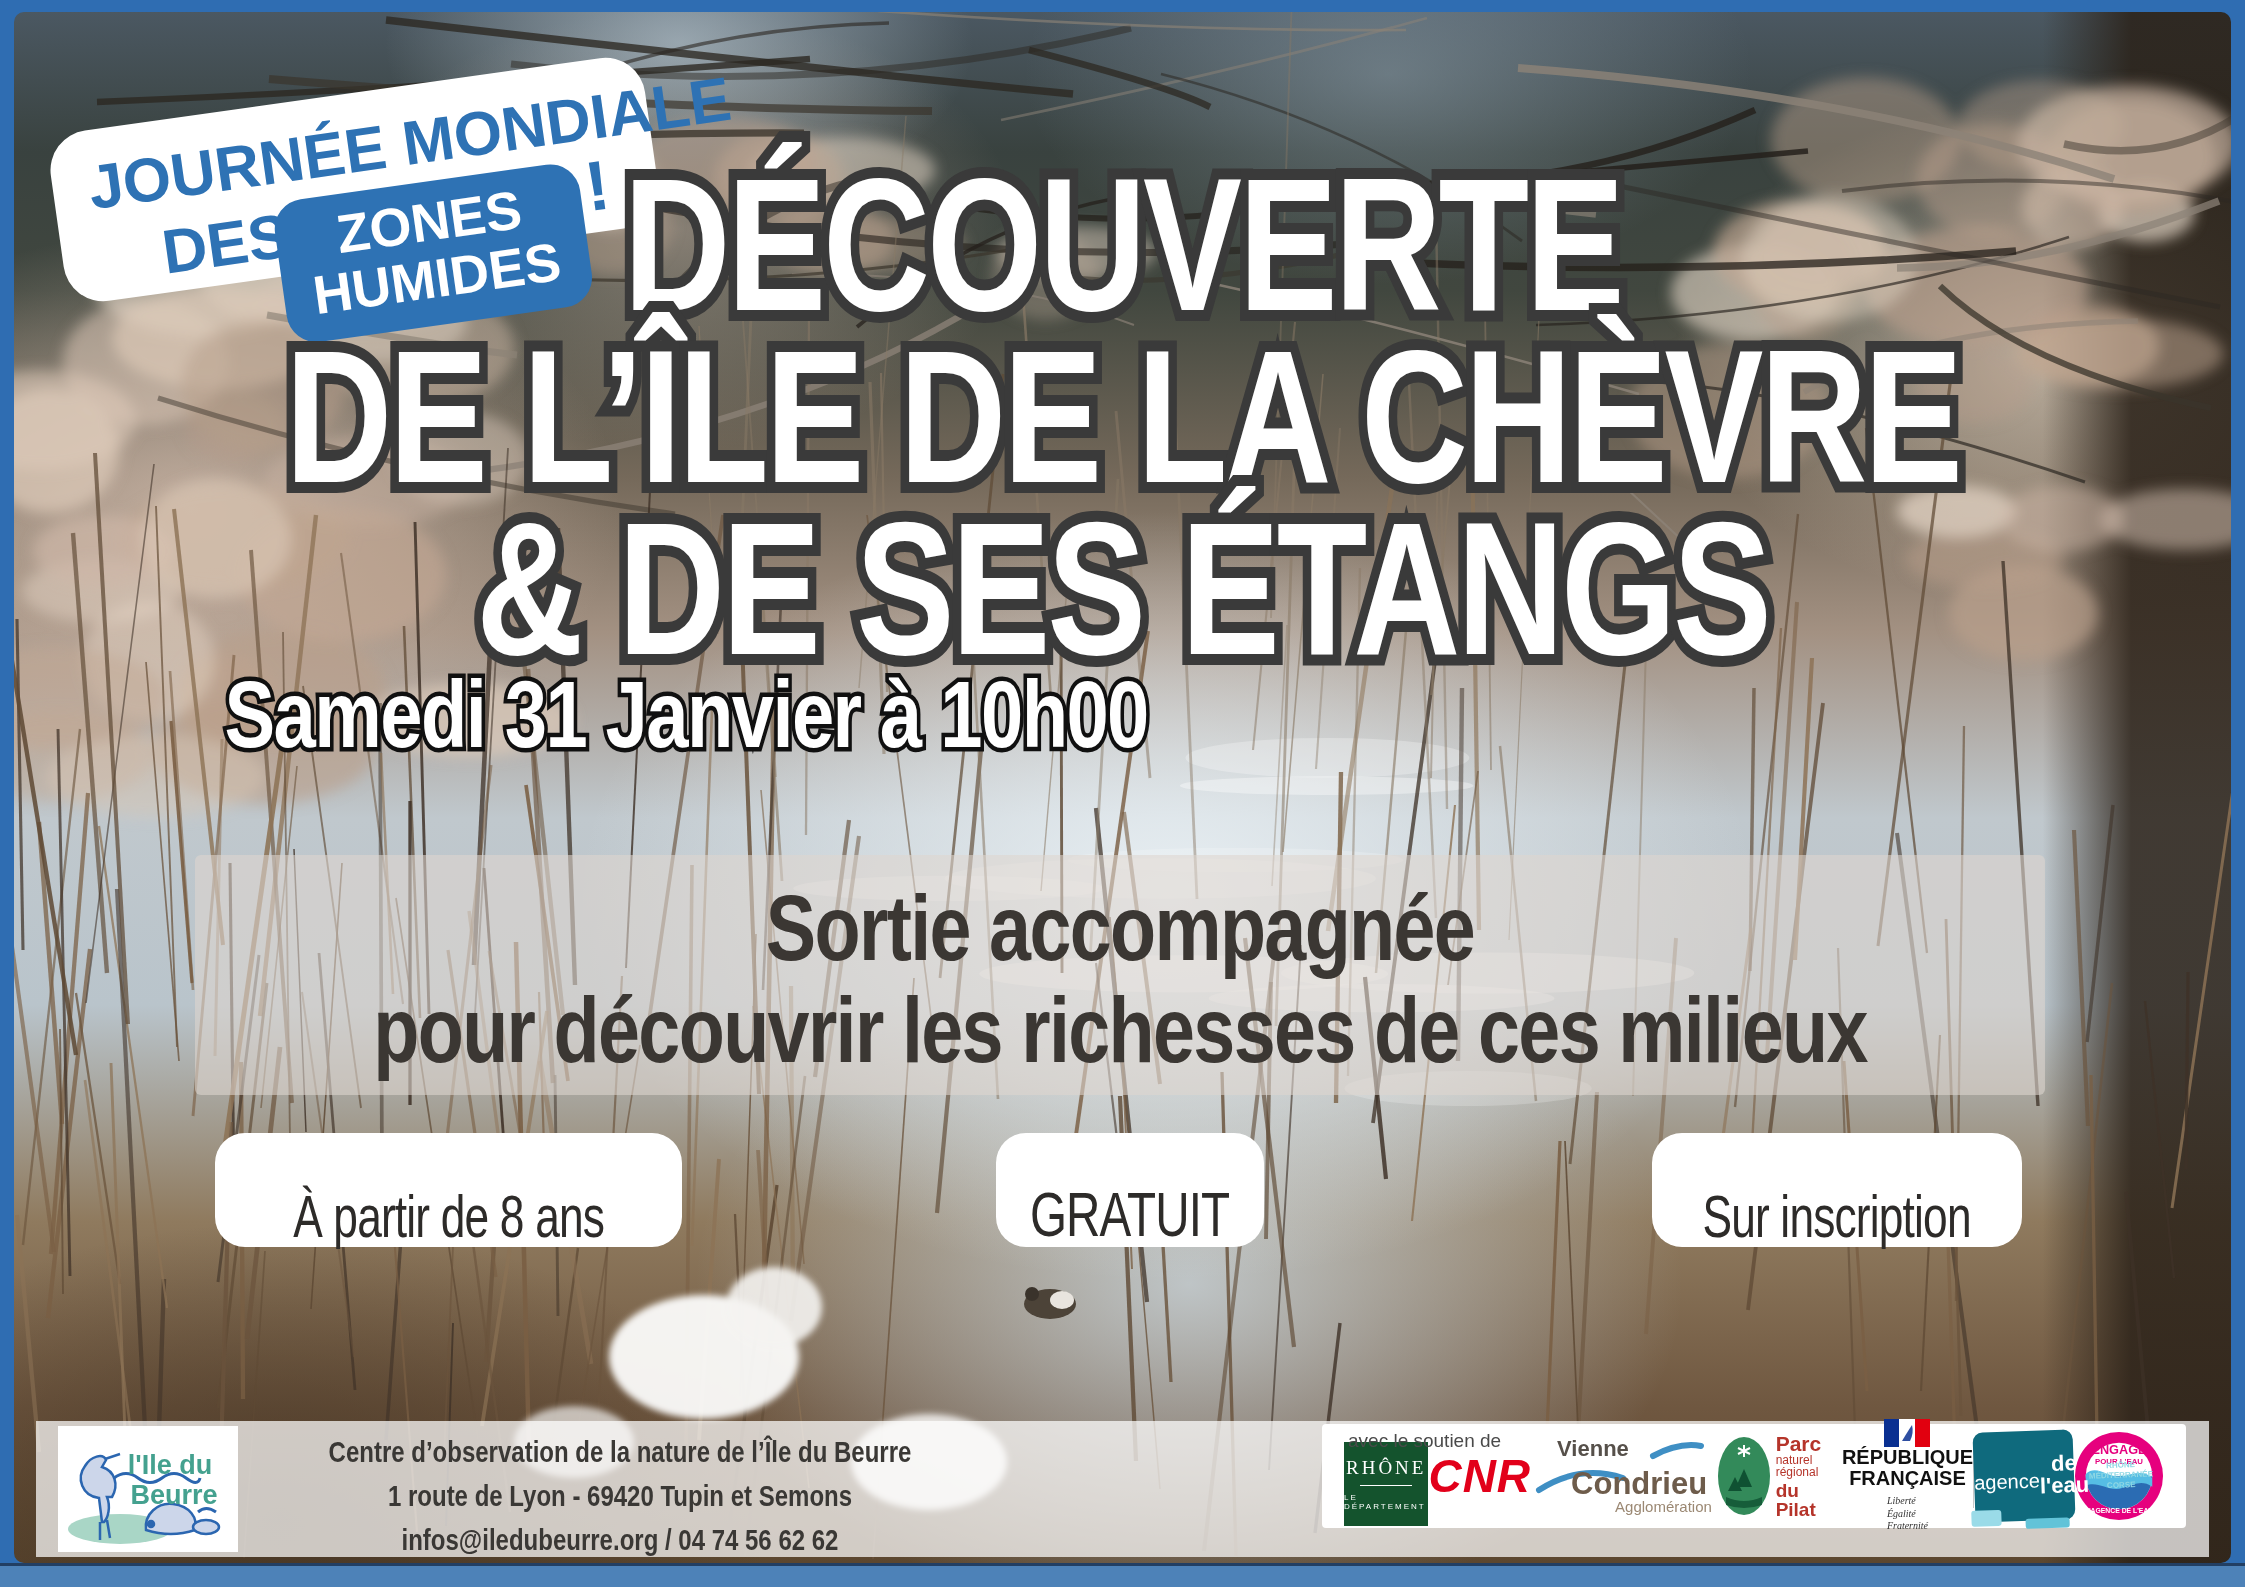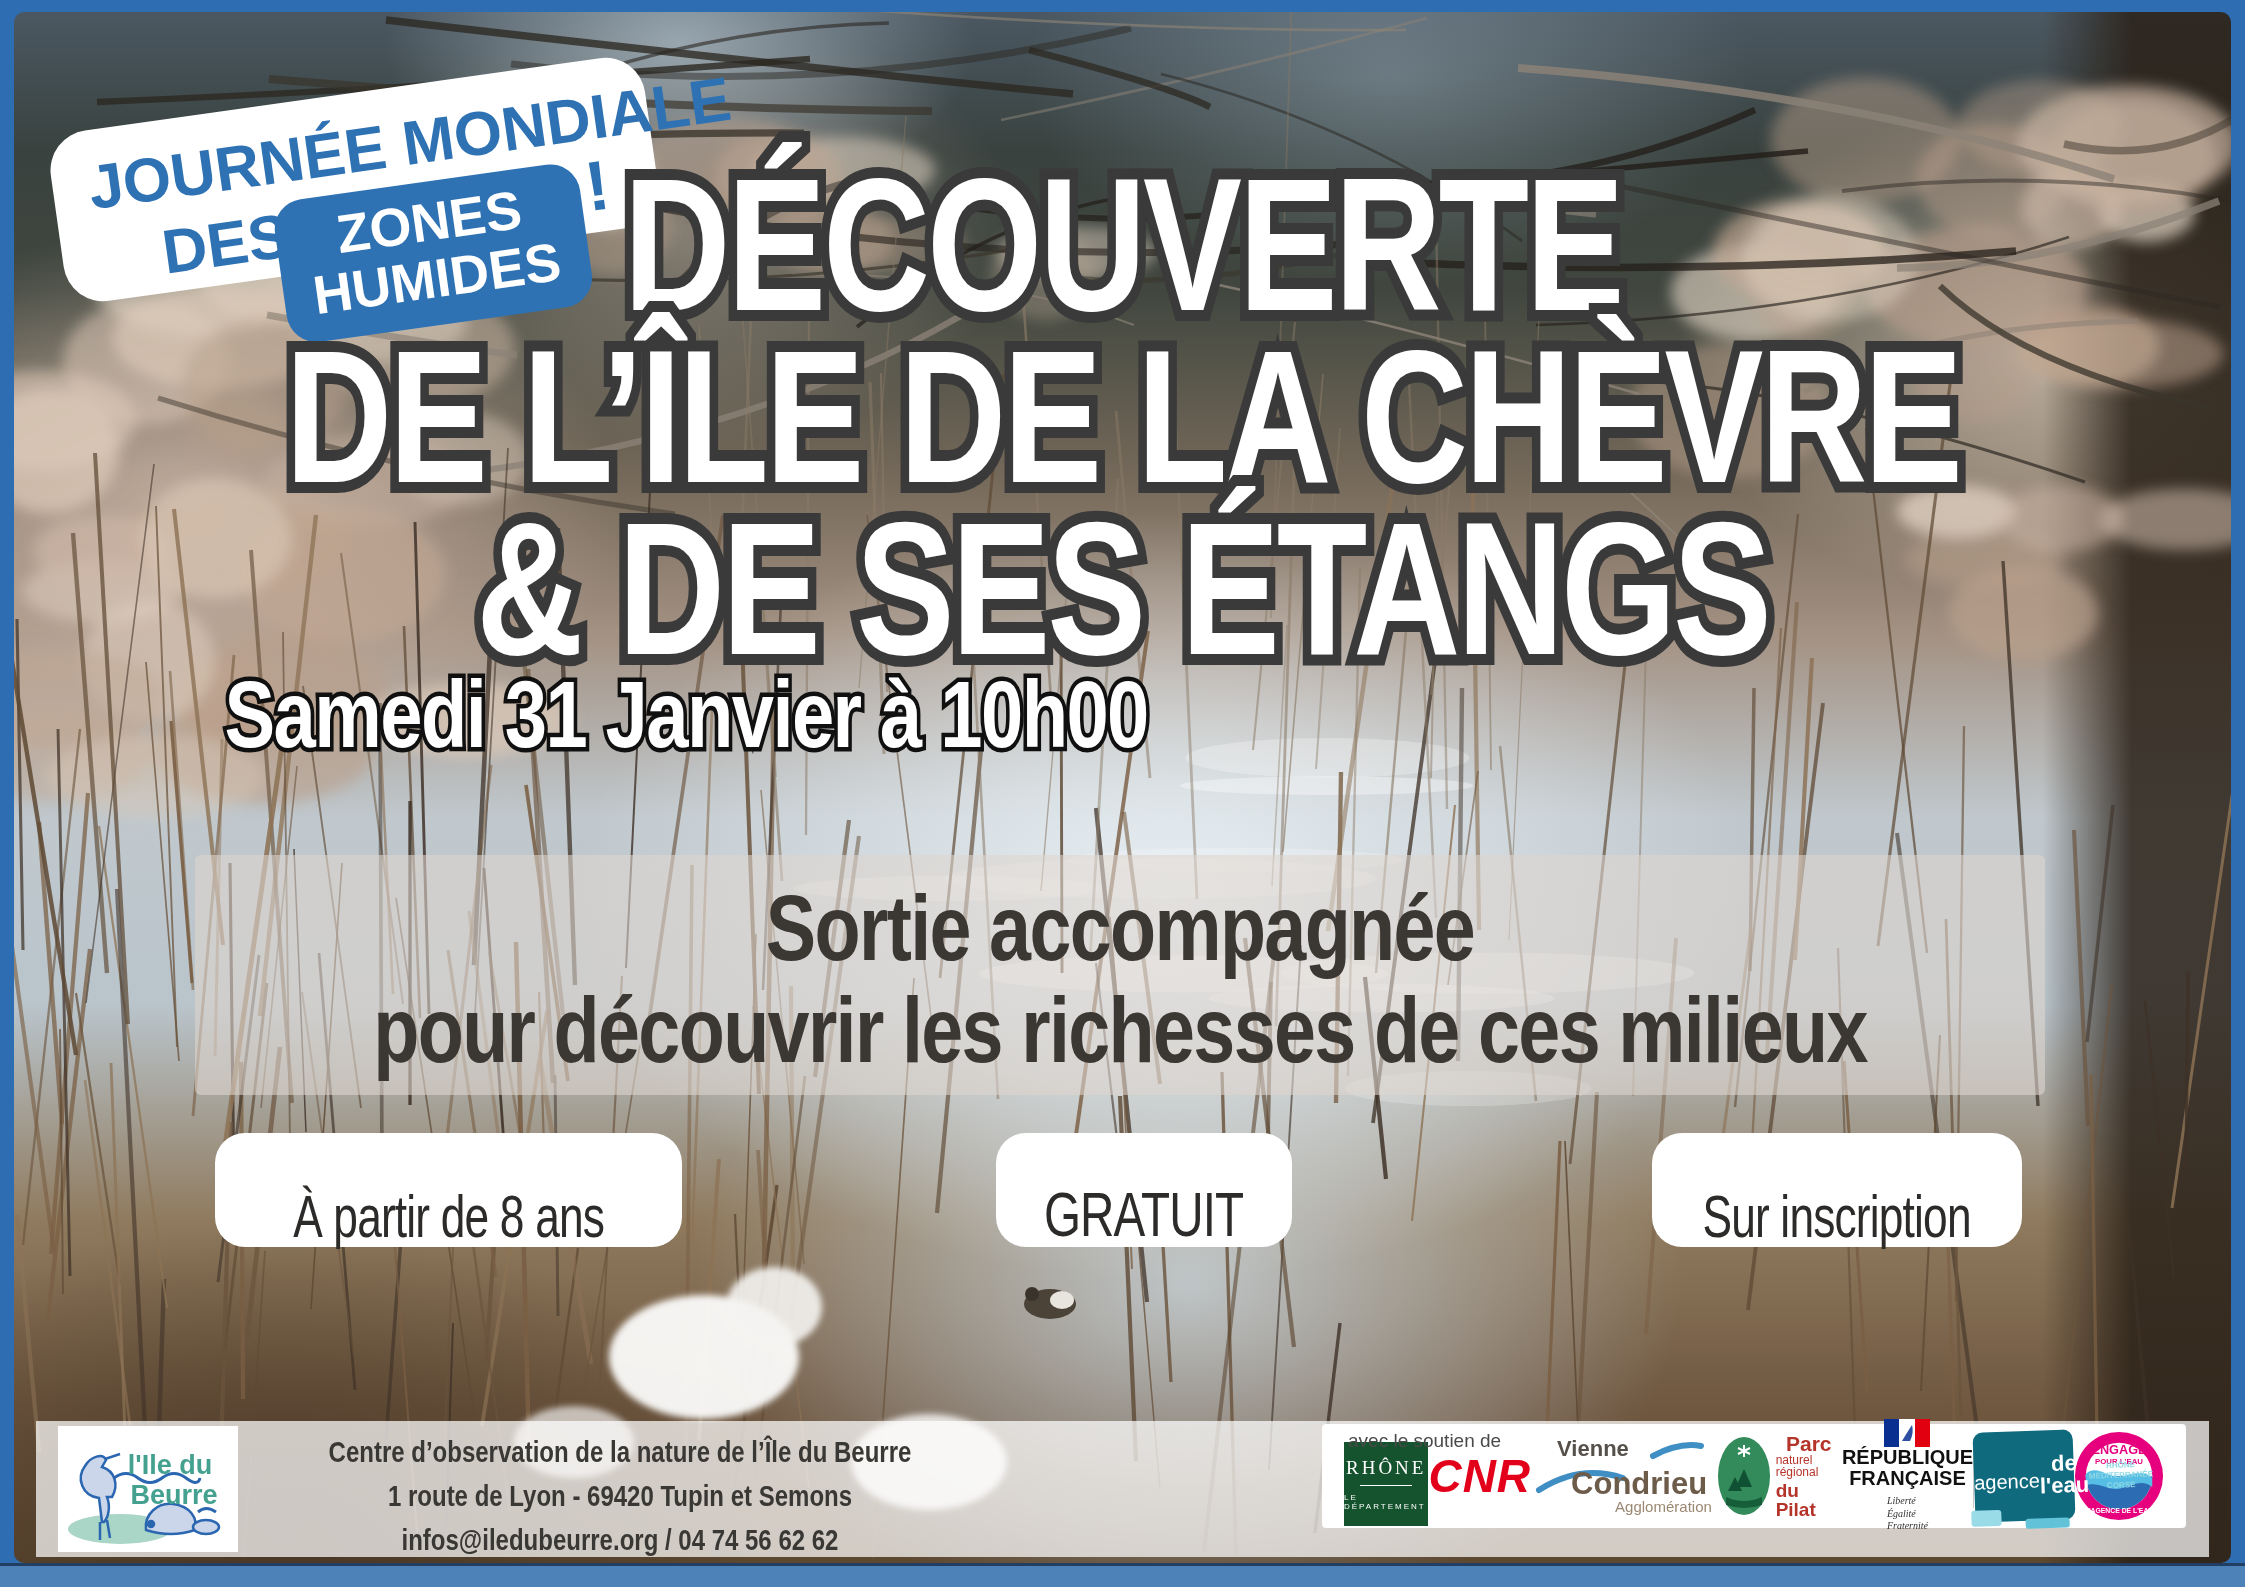--- a/index.html
+++ b/index.html
@@ -56,21 +56,21 @@
   }
   .band .bl{font-size:92px;line-height:102px;letter-spacing:-2px;transform:scaleX(.82);transform-origin:center;}
   .band .bl:first-child{margin-top:22px;}
   
   .pill{
     position:absolute;top:1133px;height:114px;background:#fff;border-radius:30px;
     display:flex;align-items:flex-end;justify-content:center;color:#2d2b29;font-weight:normal;
   }
   .pill span{font-size:54px;letter-spacing:-1px;transform:scaleX(.82) scaleY(1.08);transform-origin:center;white-space:nowrap;}
   .pill.p1{left:215px;width:467px;}
-  .pill.p2{left:996px;width:296px;}
+  .pill.p2{left:996px;width:268px;}
   .pill.p2 span{font-size:58px;}
   .pill.p3{left:1652px;width:370px;}
   
   .footer-band{position:absolute;left:36px;top:1421px;width:2173px;height:136px;background:rgba(255,255,255,.72);}
   .org-logo{position:absolute;left:58px;top:1426px;width:180px;height:126px;background:#fff;}
   .contact{position:absolute;left:250px;top:1430px;width:740px;text-align:center;color:#3a3835;font-weight:bold;}
   .contact .cl{font-size:30px;line-height:44px;transform:scaleX(.8);transform-origin:center;white-space:nowrap;}
   .partners{
     position:absolute;left:1322px;top:1424px;width:864px;height:104px;background:#fff;border-radius:4px;
     display:flex;align-items:center;justify-content:space-between;padding:0 22px;box-sizing:border-box;
@@ -84,21 +84,21 @@
   .lg-rhone .rd{font-size:8px;letter-spacing:2px;}
   .lg-cnr{font-size:46px;font-weight:bold;font-style:italic;color:#e2001a;letter-spacing:1px;}
   .lg-vienne{position:relative;width:188px;height:84px;}
   .lg-vienne .v1{position:absolute;left:26px;top:2px;font-size:22px;font-weight:bold;color:#56504a;}
   .lg-vienne .v2{position:absolute;left:40px;top:32px;font-size:31px;font-weight:bold;color:#6e5c4b;}
   .lg-vienne .v3{position:absolute;left:84px;top:64px;font-size:15px;color:#9b8873;}
   .lg-vienne svg{position:absolute;inset:0;}
   .lg-pilat{display:flex;align-items:center;gap:4px;}
   .lg-pilat .oval{flex:none;}
   .lg-pilat .pt{display:flex;flex-direction:column;line-height:1.02;}
-  .lg-pilat .pa{font-size:21px;color:#b5342a;font-weight:bold;text-align:center;}
+  .lg-pilat .pa{font-size:21px;color:#b5342a;font-weight:bold;}
   .lg-pilat .pb{font-size:12px;color:#b5342a;}
   .lg-pilat .pc{font-size:19px;color:#b5342a;font-weight:bold;margin-top:2px;}
   .lg-rep{display:flex;flex-direction:column;line-height:1.05;}
   .lg-rep .rl{font-size:20px;font-weight:bold;color:#111;letter-spacing:0;}
   .lg-rep .motto{font-family:"Liberation Serif",serif;font-style:italic;font-size:10px;color:#333;line-height:1.25;margin-top:6px;}
   .vdiv{width:1px;height:64px;background:#c9c9c9;}
   .lg-agence{position:relative;width:100px;height:90px;background:#0f6a7d;border-radius:10px;transform:rotate(-2deg);color:#fff;text-align:center;}
   .lg-agence .a1{font-size:20px;line-height:20px;margin-top:10px;}
   .lg-agence .a2{font-size:22px;font-weight:bold;line-height:22px;}
   .lg-agence .a3{font-size:8px;color:#8fd8e4;line-height:10px;margin-top:6px;font-weight:bold;}

